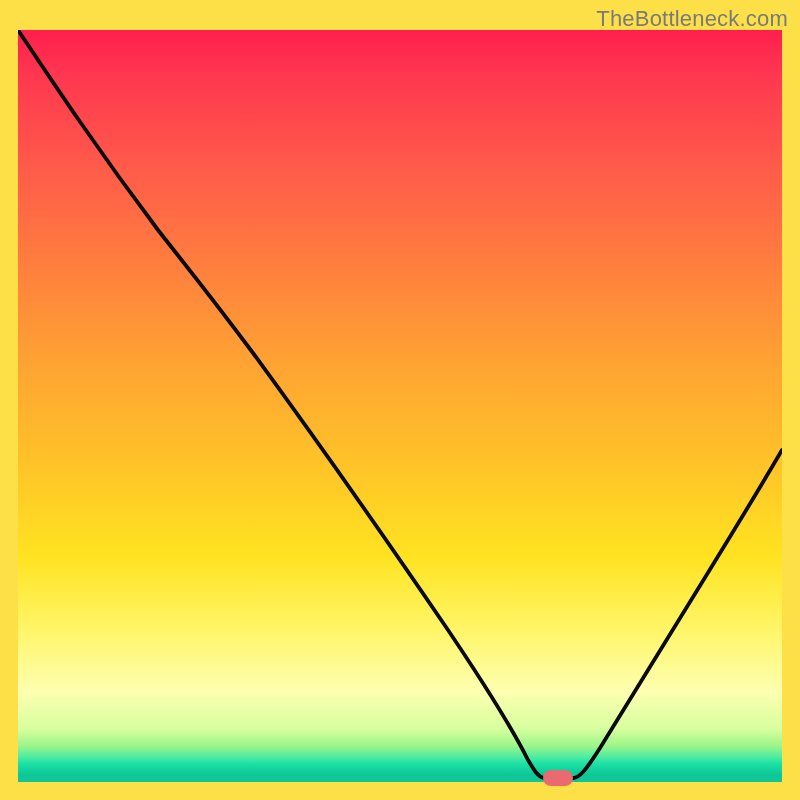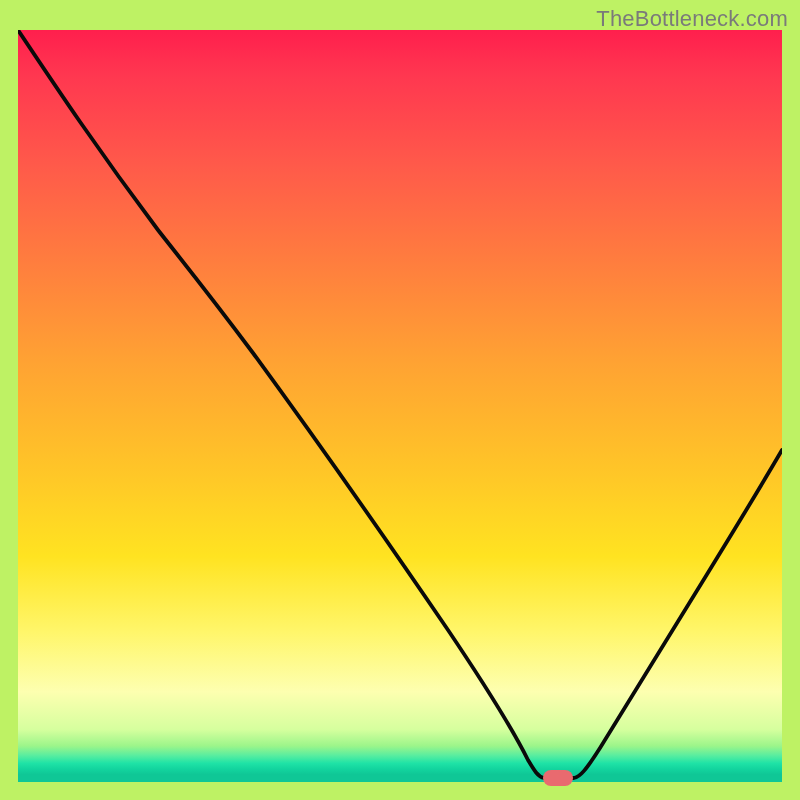--- a/index.html
+++ b/index.html
@@ -8,21 +8,21 @@
     width: 800px;
     height: 800px;
     background: #000;
     overflow: hidden;
     font-family: Arial, Helvetica, sans-serif;
   }
   .frame {
     position: relative;
     width: 800px;
     height: 800px;
-    background: #bef264;
+    background: #fde047;
   }
   .watermark {
     position: absolute;
     top: 6px;
     right: 12px;
     color: #7a7a7a;
     font-size: 22px;
     font-weight: 500;
     letter-spacing: 0.2px;
     user-select: none;

